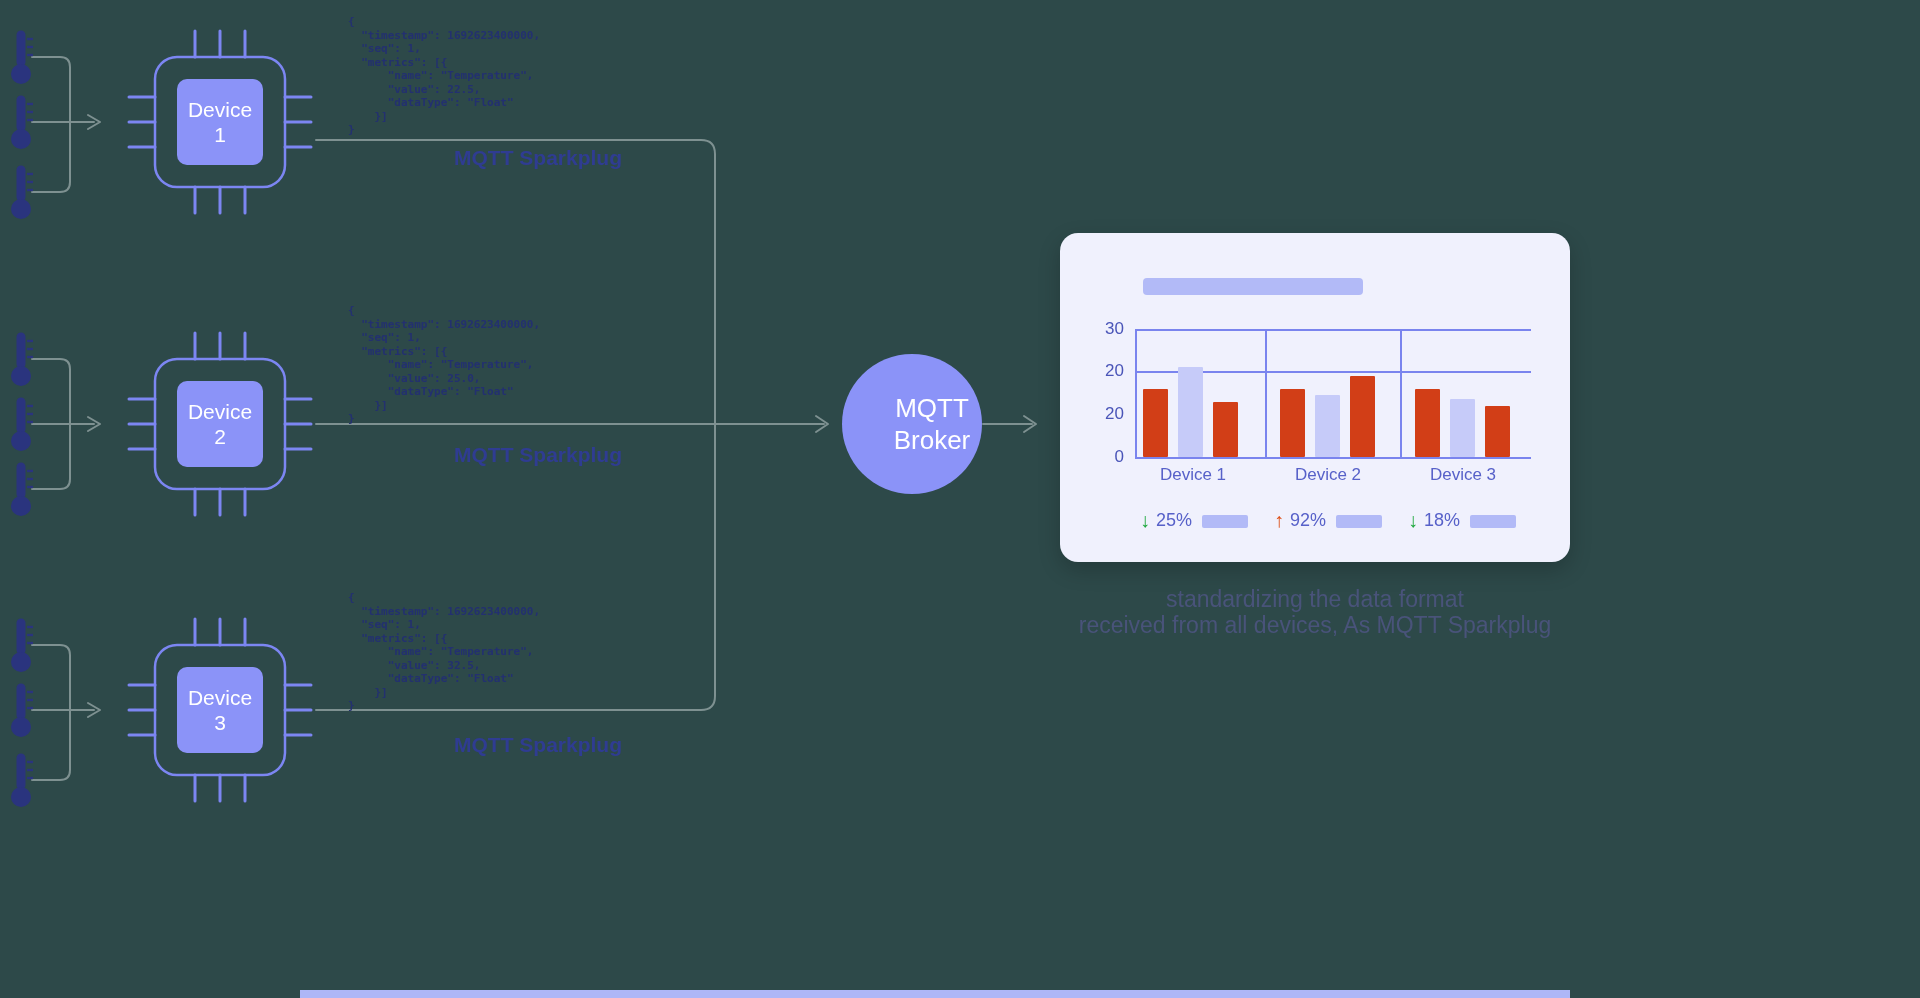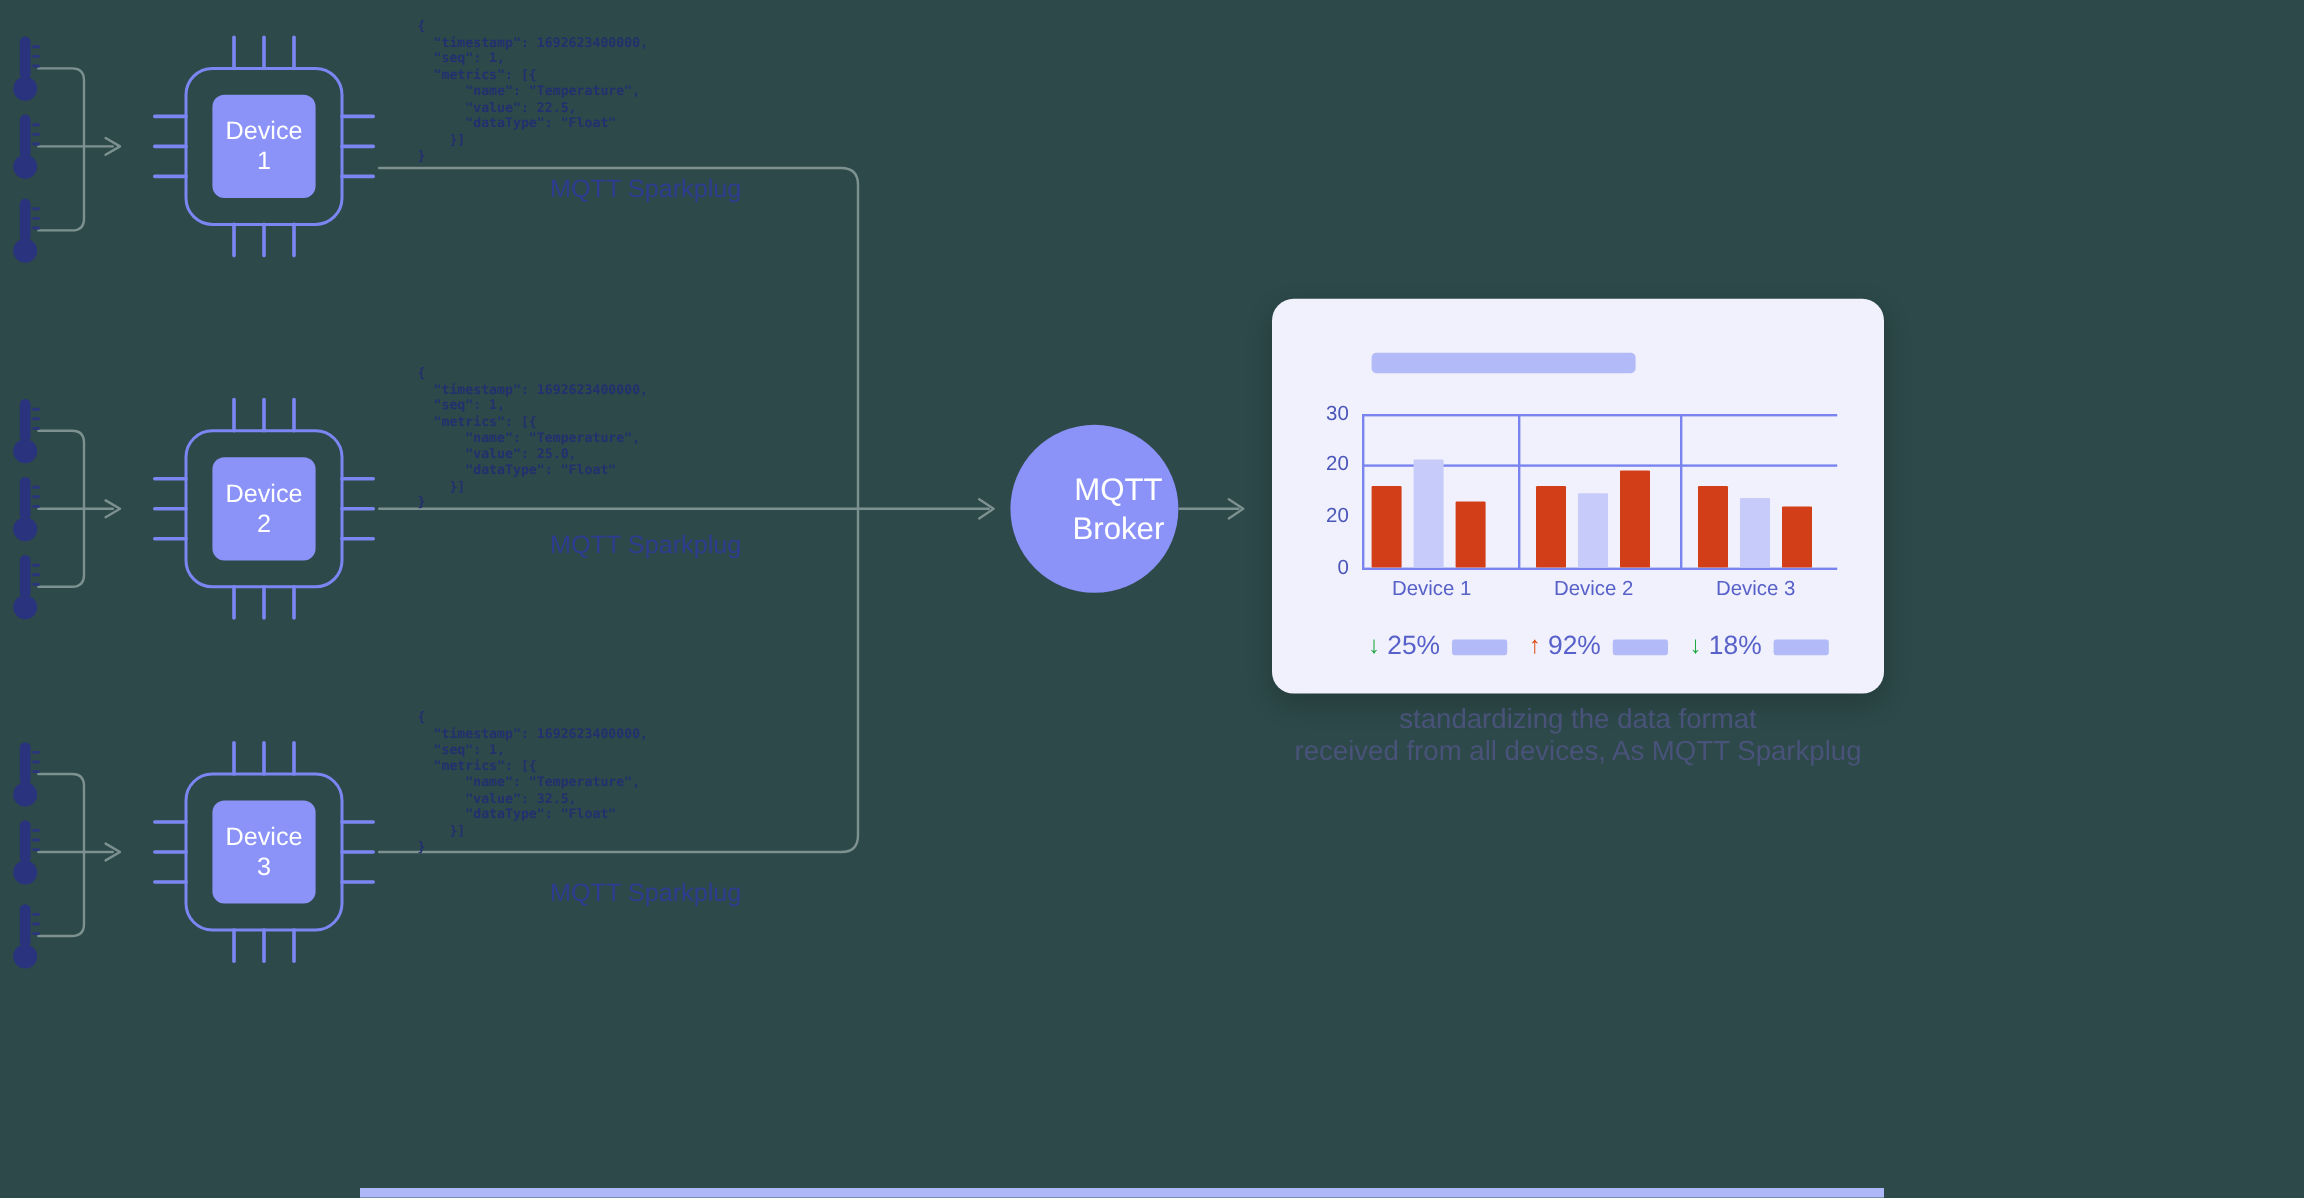--- a/index.html
+++ b/index.html
@@ -13,39 +13,39 @@
   .chip{position:absolute;width:190px;height:190px;}
   .chip svg{position:absolute;left:0;top:0;width:190px;height:190px;}
   .chip-label{position:absolute;left:52px;top:52px;width:86px;height:86px;
               display:flex;align-items:center;justify-content:center;
               text-align:center;color:#ffffff;font-size:21px;line-height:1.2;}
   .chip-label span{display:block;width:70px;}
 
   .payload{position:absolute;font-family:"DejaVu Sans Mono",monospace;
            font-size:11px;line-height:13.5px;font-weight:bold;color:#233070;white-space:pre;}
 
-  .protocol{position:absolute;width:240px;text-align:center;font-weight:normal;
+  .protocol{position:absolute;width:240px;text-align:center;font-weight:bold;
             font-size:21px;color:#2f3c92;}
 
   .broker{position:absolute;left:842px;top:354px;width:140px;height:140px;
           border-radius:50%;background:#8b93f8;display:flex;align-items:center;justify-content:flex-end;}
   .broker span{display:block;width:100px;text-align:center;color:#ffffff;font-size:26px;line-height:1.25;}
 
   .dashboard{position:absolute;left:1060px;top:233px;width:510px;height:329px;
-             background:#f0f1fd;border-radius:18px;box-shadow:0 8px 22px rgba(0,0,0,0.20);margin-top:16px;}
+             background:#f0f1fd;border-radius:18px;box-shadow:0 8px 22px rgba(0,0,0,0.20);}
   .title-bar{position:absolute;left:83px;top:45px;width:220px;height:17px;border-radius:4px;background:#b2baf7;}
   .grid-h{position:absolute;left:75px;width:396px;height:2px;background:#7a84ee;}
   .grid-v{position:absolute;top:96px;width:2px;height:130px;background:#7a84ee;}
   .ytick{position:absolute;left:28px;width:36px;text-align:right;font-size:17px;color:#4a55b8;}
   .bar-group{position:absolute;bottom:105px;display:flex;align-items:flex-end;gap:10px;}
   .bar{width:25px;border-radius:1px;}
   .xlabel{position:absolute;top:232px;width:110px;text-align:center;font-size:17px;color:#5761c9;}
   .stat{position:absolute;top:276px;display:flex;align-items:center;gap:6px;}
   .stat-arrow{font-size:20px;font-weight:bold;}
-  .stat-value{font-size:22px;color:#5761c9;}
+  .stat-value{font-size:18px;color:#5761c9;}
   .stat-bar{width:46px;height:13px;border-radius:2px;background:#b2baf7;margin-left:4px;margin-top:2px;}
 
   .caption{position:absolute;left:1055px;top:586px;width:520px;text-align:center;
            font-size:23px;line-height:26px;color:#49537a;}
   .bottom-bar{position:absolute;left:300px;top:990px;width:1270px;height:8px;background:#aeb7f7;}
 </style>
 </head>
 <body style="background: rgb(45, 73, 73);">
 
 <svg width="0" height="0" style="position:absolute" aria-hidden="true">

